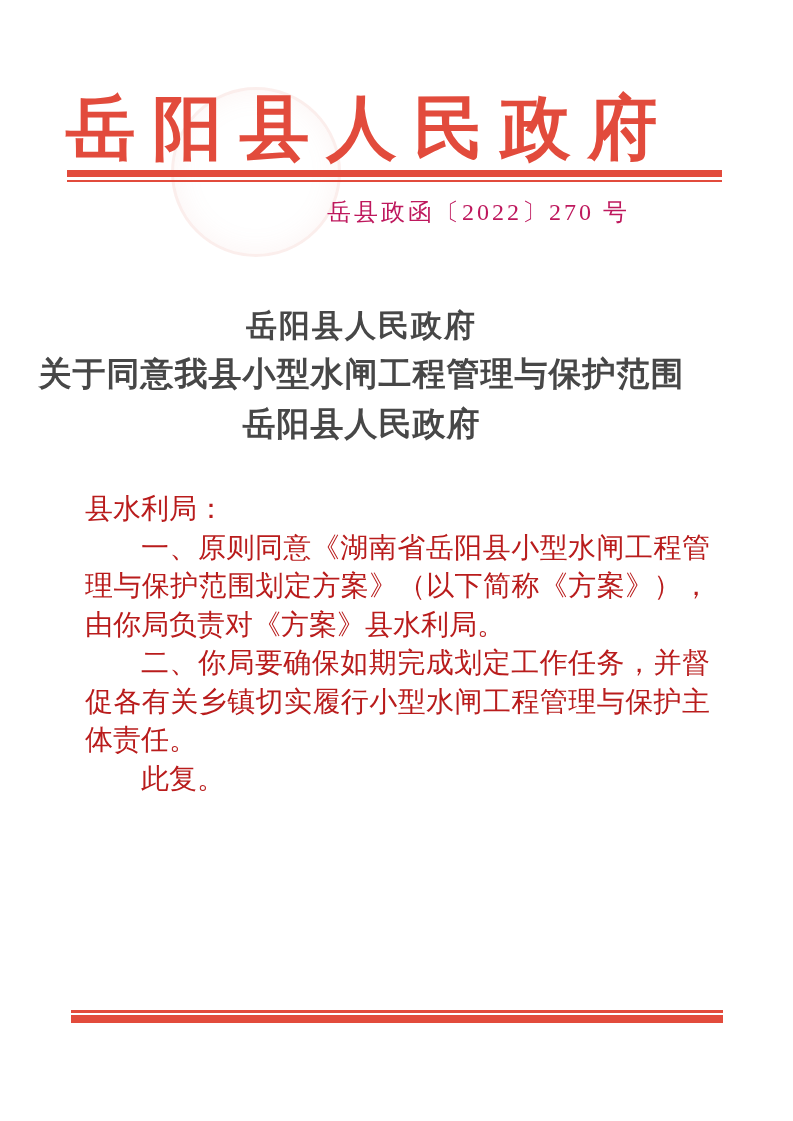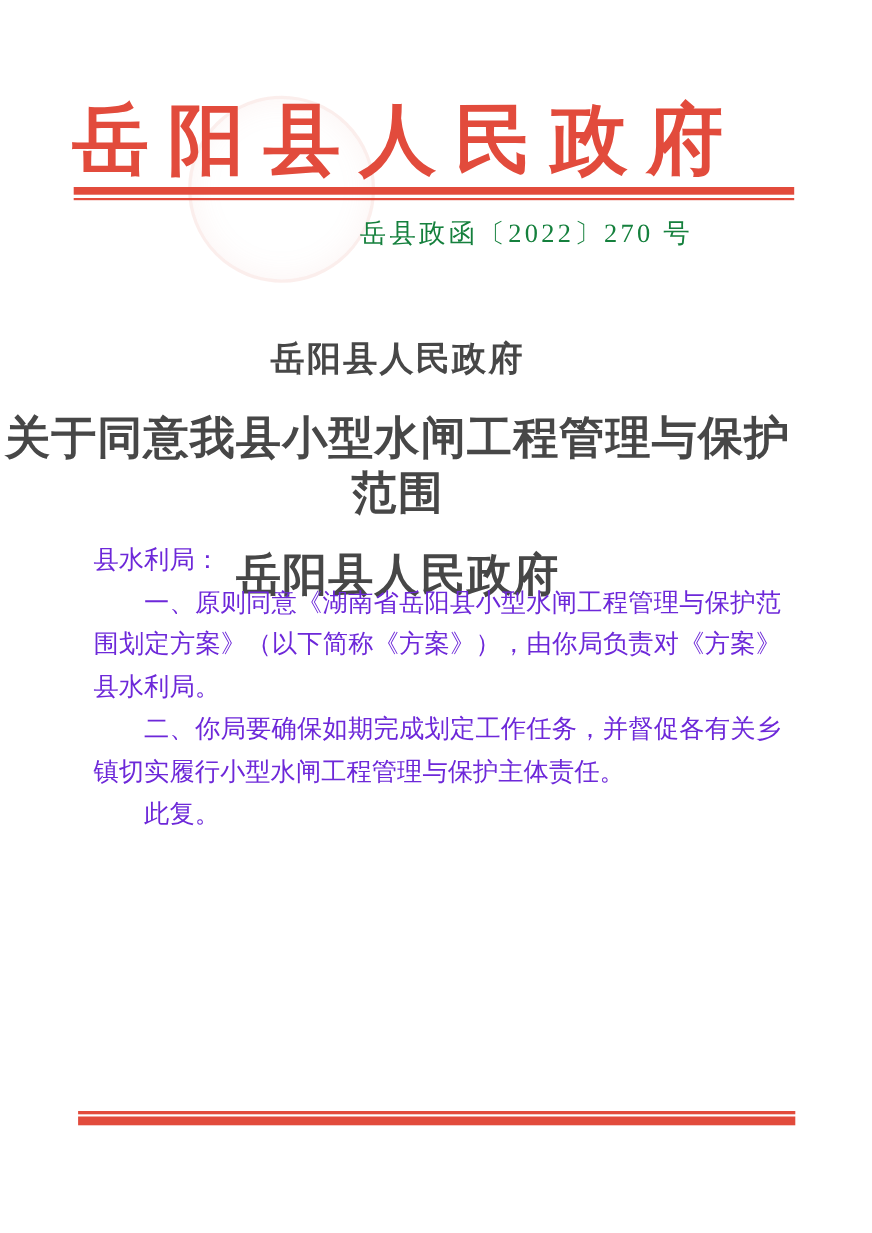--- a/index.html
+++ b/index.html
@@ -43,47 +43,47 @@
   .header-rule { position: absolute; left: 67px; top: 170px; width: 655px; }
   .header-rule .bar-thick { height: 7px; background: #e24b3c; }
   .header-rule .bar-thin  { height: 2px; background: #e24b3c; margin-top: 3px; }
 
   .doc-number {
     position: absolute;
     top: 196px;
     right: 93px;
     font-size: 24px;
     letter-spacing: 3px;
-    color: #15803d;
+    color: #be185d;
     white-space: nowrap;
   }
 
   
   .title-block {
     position: absolute;
     top: 302px;
     left: 0;
     right: 0;
     text-align: center;
     color: #474747;
     font-weight: 700;
   }
   .title-line-1 { font-size: 31px; line-height: 47px; letter-spacing: 2px; }
-  .title-line-2, .title-line-3 { font-size: 41px; line-height: 50px; letter-spacing: 1px; margin-top: 24px; }
+  .title-line-2, .title-line-3 { font-size: 33px; line-height: 50px; letter-spacing: 1px; }
 
   
   .body-text {
     position: absolute;
     left: 85px;
     top: 490px;
     width: 625px;
-    font-size: 23px;
+    font-size: 28px;
     line-height: 38.5px;
     text-align: justify;
-    color: #6d28d9;
+    color: #b91c1c;
     font-family: Liberation Serif, serif;
   }
   .body-text p { margin: 0; text-indent: 2em; }
   .body-text p.salutation { text-indent: 0; }
 
   
   .bottom-rule { position: absolute; left: 71px; top: 1010px; width: 653px; }
   .bottom-rule .bar-thin  { height: 3px; background: #e24b3c; }
   .bottom-rule .bar-thick { height: 8px; background: #e24b3c; margin-top: 2px; }
 </style>

